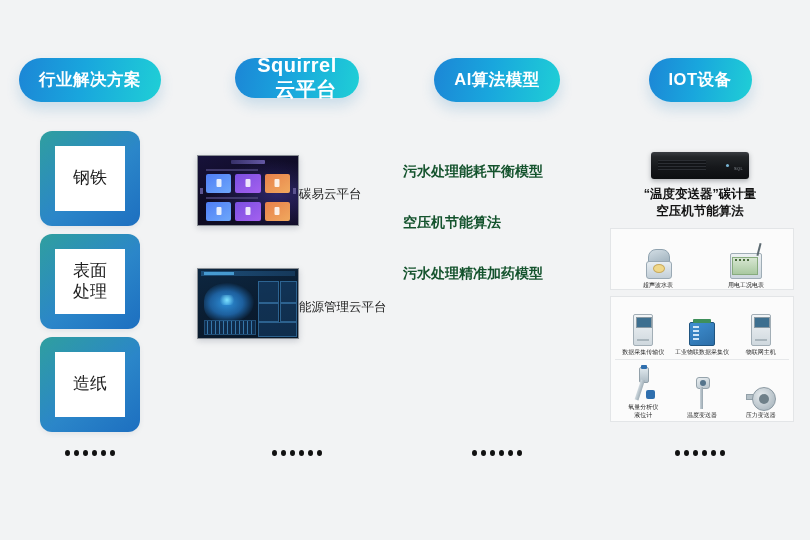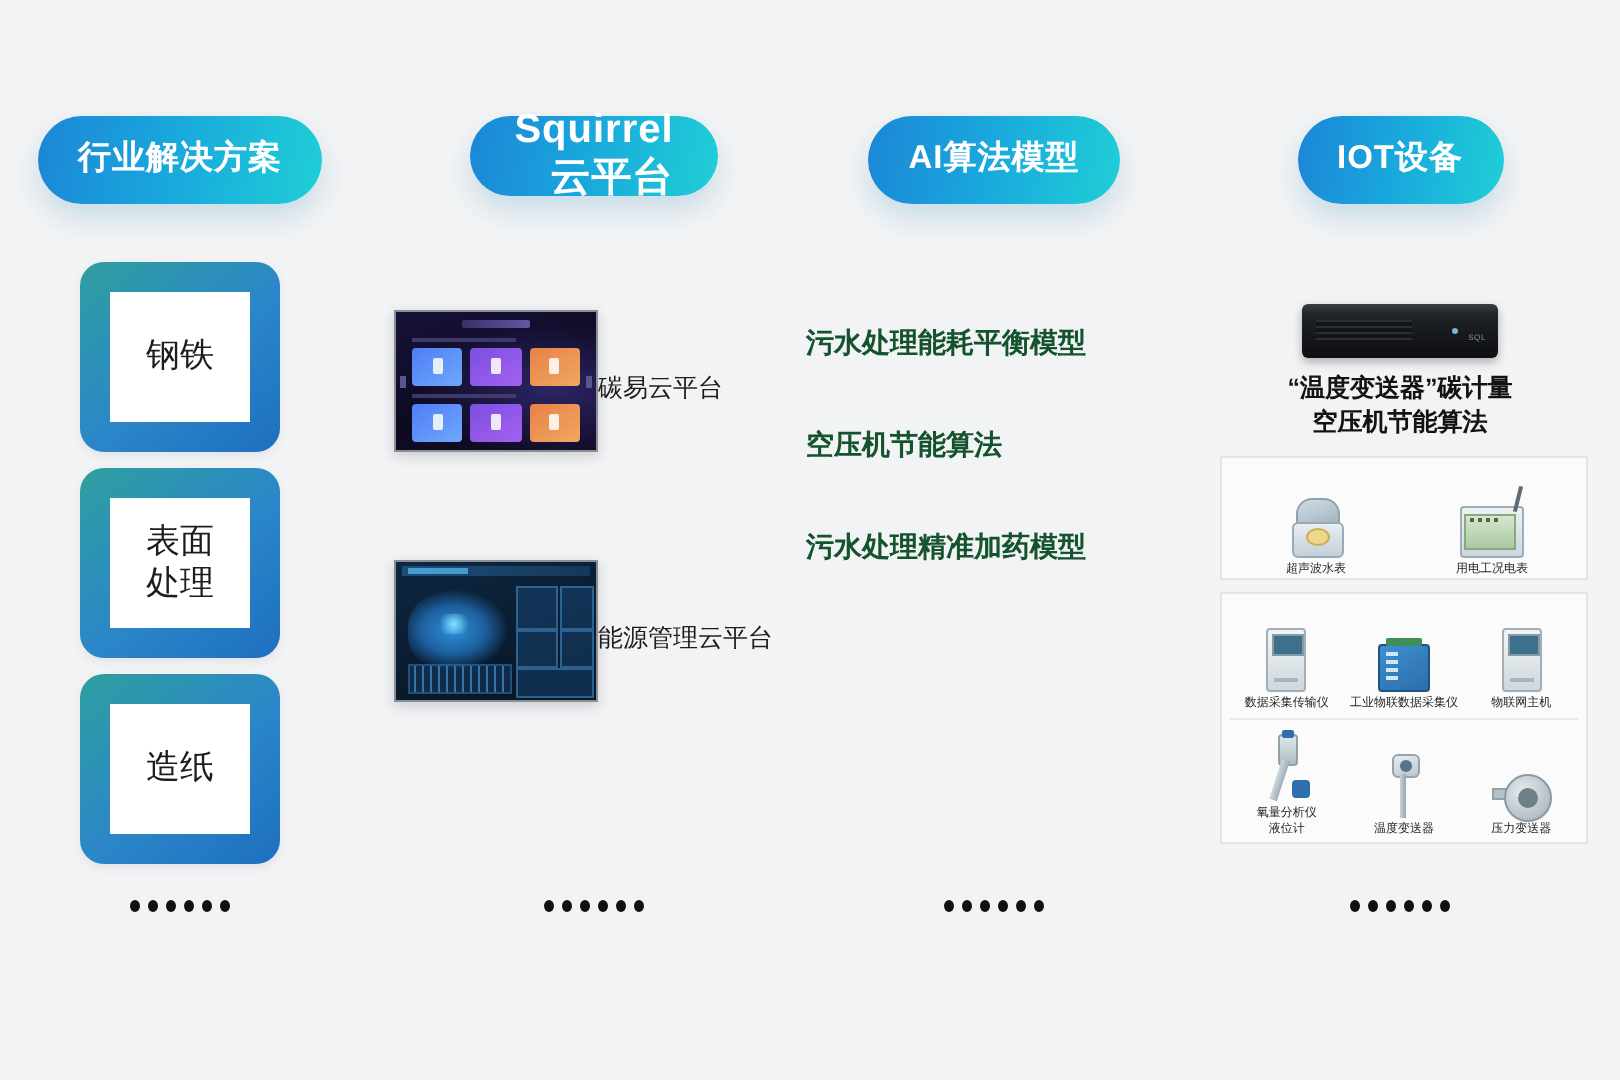--- a/index.html
+++ b/index.html
@@ -48,21 +48,21 @@
   }
   .box span{display:block;}
 
   
   .dots{position:absolute;top:450px;left:0;width:200px;display:flex;justify-content:center;gap:4px;}
   .dots i{width:5px;height:6px;border-radius:50%;background:#111;display:block;}
 
   
   .shot-card{position:absolute;left:0;width:200px;display:flex;flex-direction:row;align-items:center;text-align:right;}
   #shot-a{top:155px;}
-  #shot-b{top:280px;}
+  #shot-b{top:268px;}
   .shot-cap{margin-top:8px;font-size:12.5px;color:#1c1c1c;}
 
   .frame{width:100px;height:69px;border:1px solid #8a8f95;background:#0d0a1e;
          box-shadow:0 2px 6px rgba(60,70,90,.22);position:relative;overflow:hidden;}
 
   
   .cp{position:absolute;inset:0;background:
       radial-gradient(ellipse at 78% 55%,rgba(70,60,160,.55) 0%,rgba(14,10,35,0) 62%),
       linear-gradient(160deg,#17123a 0%,#0d0a20 55%,#120d28 100%);}
   .cp .topbar{position:absolute;top:4px;left:50%;transform:translateX(-50%);width:34px;height:4px;

